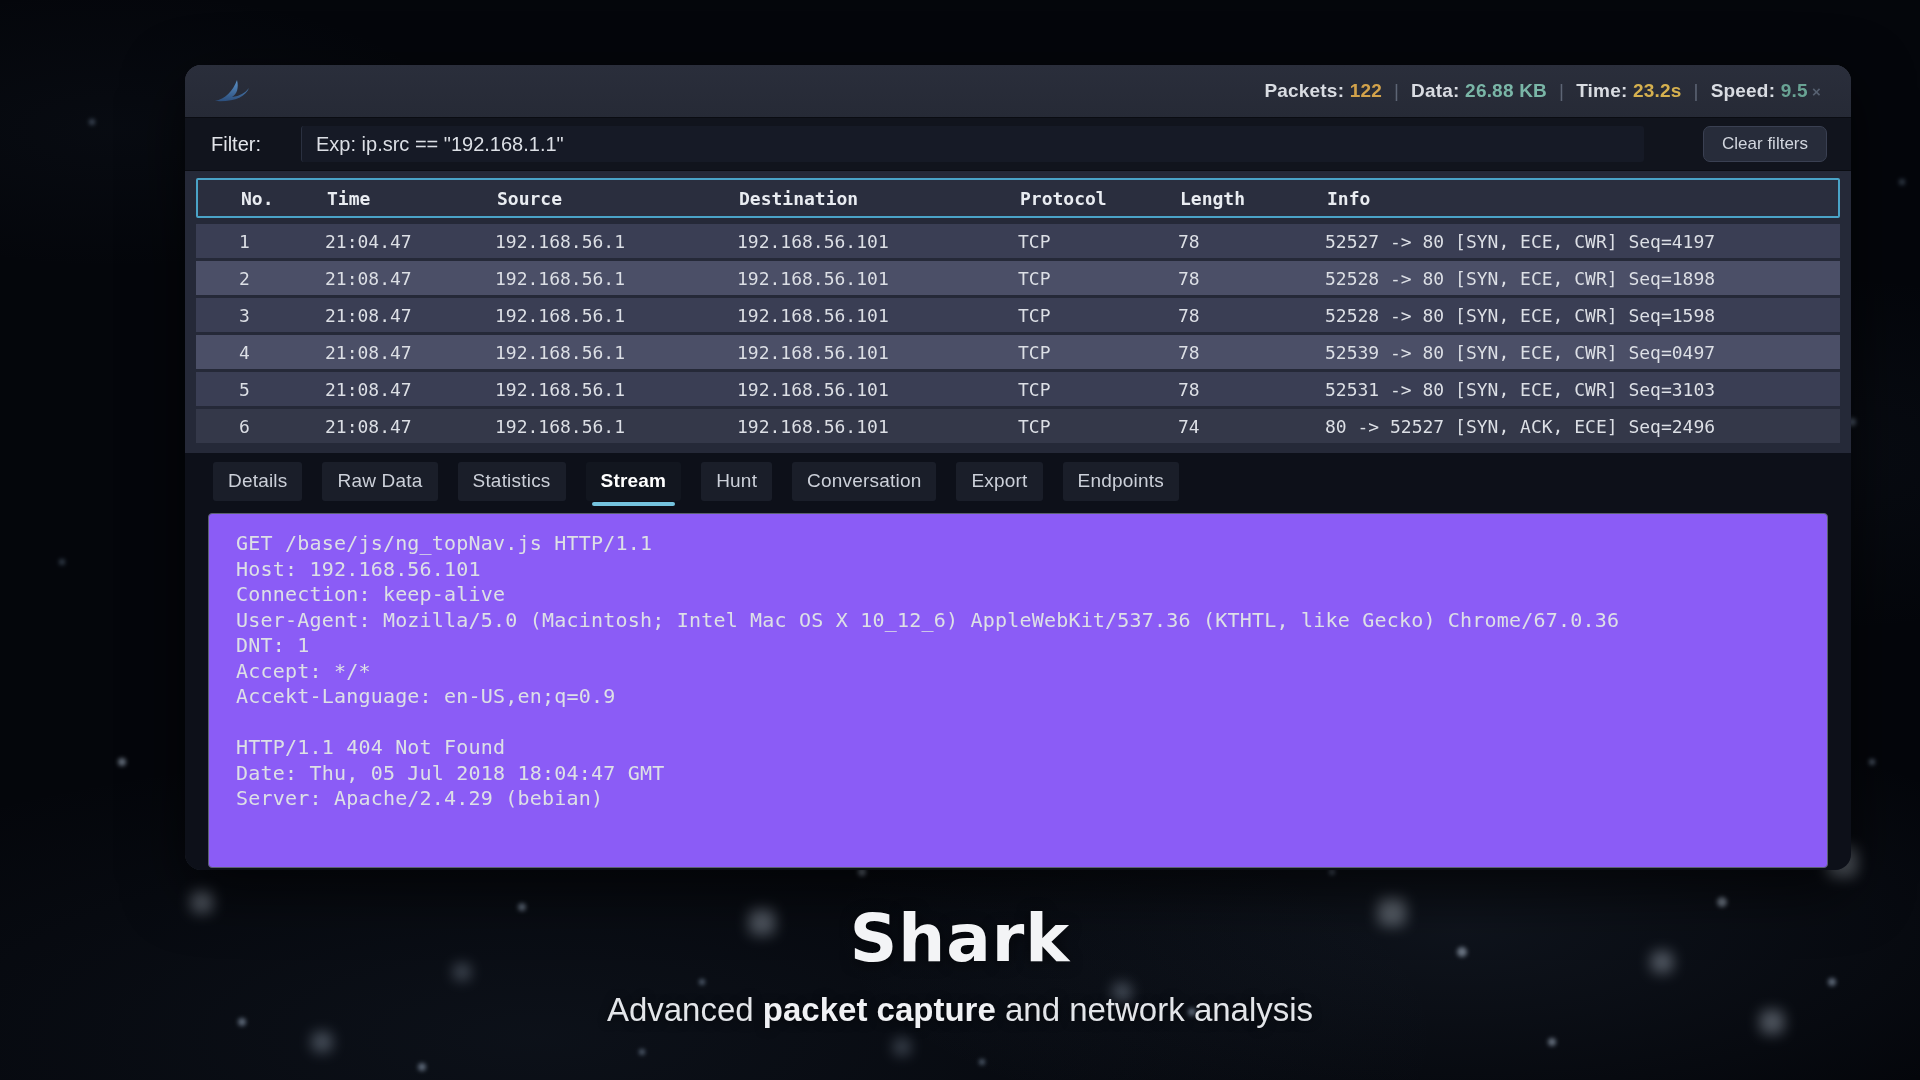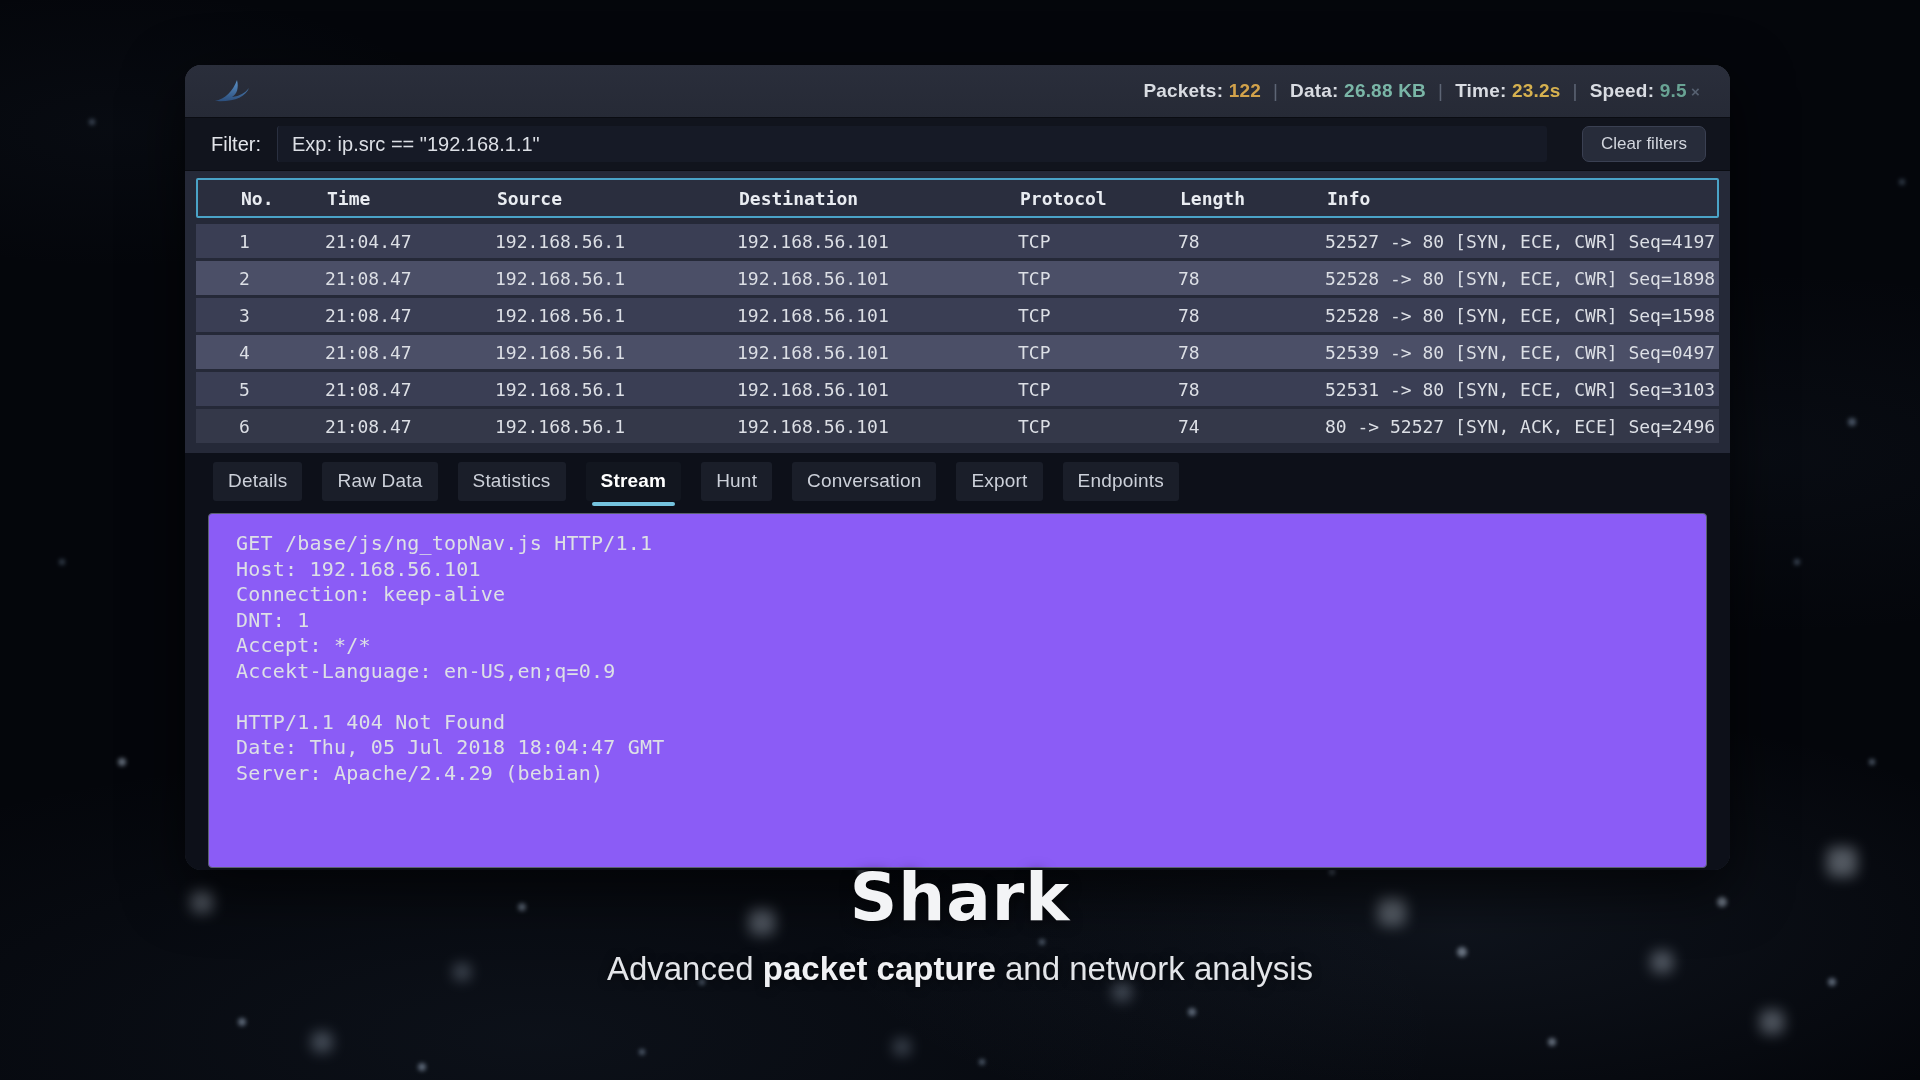--- a/index.html
+++ b/index.html
@@ -34,42 +34,42 @@
     filter:blur(7px); opacity:.38;
     box-shadow:
       200px 900px 0 9px #c3cfde, 460px 970px 0 6px #b0bfd2, 760px 920px 0 11px #c3cfde,
       1120px 990px 0 7px #b0bfd2, 1390px 910px 0 12px #cdd8e4, 1660px 960px 0 9px #c3cfde,
       1840px 860px 0 13px #cdd8e4, 1560px 720px 0 7px #b0bfd2, 1770px 1020px 0 10px #c3cfde,
       320px 1040px 0 8px #b0bfd2, 900px 1045px 0 6px #a4b4c9, 1240px 840px 0 5px #a4b4c9;
   }
 
   
   .app-window {
-    position:absolute; left:185px; top:65px; width:1545px; height:805px;
+    position:absolute; left:185px; top:65px; width:1666px; height:805px;
     background:#20242f; border-radius:16px; overflow:hidden;
     box-shadow: inset 0 1px 0 rgba(255,255,255,.08), inset 0 0 0 1px rgba(255,255,255,.03), 0 18px 60px rgba(0,0,0,.65);
     display:flex; flex-direction:column;
   }
 
   
   .titlebar {
     height:52px; flex:0 0 52px; background:linear-gradient(#2a2e3b,#262a36);
     display:flex; align-items:center; padding:0 30px 0 28px;
   }
   .logo { width:40px; height:30px; display:flex; align-items:center; }
   .stats { margin-left:auto; display:flex; align-items:center; gap:12px; font-size:19px; font-weight:700; letter-spacing:.2px; }
   .stat-label { color:#d9dce2; }
   .stat-value { font-weight:700; }
   .stat-suffix { color:#566070; font-size:15px; }
   .stat-sep { color:#5d6575; font-weight:400; }
 
   
   .filterbar {
     height:54px; flex:0 0 54px; background:#11141d; display:flex; align-items:center;
-    padding:0 24px 0 26px; border-top:1px solid #0a0c12; border-bottom:1px solid #0a0c12;
+    padding:0 24px 0 26px; border-top:1px solid #0a0c12; border-bottom:1px solid #0a0c12;gap:24px;
   }
   .filter-label { font-size:20px; color:#e2e4e9; font-weight:400; }
   .filter-input {
     margin-left:16px; flex:1; height:36px; display:flex; align-items:center;
     background:#161a26; border-left:1px solid #2a3040; border-radius:3px;
     padding:0 14px; font-size:20px; color:#dcdfe5; cursor:text;
   }
   .clear-btn {
     margin-left:35px; background:#272c3a; border:1px solid #3a4052; color:#d2d6de;
     font-family:"Liberation Sans", sans-serif; font-size:17px; padding:7px 18px;
@@ -111,21 +111,21 @@
   .stream-panel {
     margin:12px 23px 0 23px; height:355px; background:#8b5cf6;
     border:1px solid #5a6170; border-radius:4px; overflow:hidden;
     padding:17px 12px 0 27px;
     font-family:"DejaVu Sans Mono", monospace; font-size:20px; line-height:25.5px;
     color:#dde0e6; letter-spacing:.2px;
   }
   .stream-line { white-space:pre; }
 
   
-  .footer-brand { position:absolute; left:0; top:859px; width:1920px; text-align:center; }
+  .footer-brand { position:absolute; left:0; top:900px; width:1920px; text-align:center; }
   .brand-title {
     font-family:"DejaVu Sans", sans-serif; font-size:66px; font-weight:700;
     color:#f3f4f6; letter-spacing:1px; text-shadow:0 2px 14px rgba(0,0,0,.6);
   }
   .brand-tagline {
     margin-top:14px; font-size:33px; color:#e3e5e9; font-weight:400;
     text-shadow:0 1px 10px rgba(0,0,0,.6);
   }
   .brand-tagline b { font-weight:700; color:#f0f1f4; }
 </style>
@@ -244,20 +244,21 @@
         <div class="tab active">Stream</div>
         <div class="tab">Hunt</div>
         <div class="tab">Conversation</div>
         <div class="tab">Export</div>
         <div class="tab">Endpoints</div>
       </div>
     <div class="stream-panel">
         <div class="stream-line">GET /base/js/ng_topNav.js HTTP/1.1</div>
         <div class="stream-line">Host: 192.168.56.101</div>
         <div class="stream-line">Connection: keep-alive</div>
+        <div class="stream-line">User-Agent: Mozilla/5.0 (Macintosh; Intel Mac OS X 10_12_6) AppleWebKit/537.36 (KTHTL, like Gecko) Chrome/67.0.36</div>
         <div class="stream-line">DNT: 1</div>
         <div class="stream-line">Accept: */*</div>
         <div class="stream-line">Accekt-Language: en-US,en;q=0.9</div>
         <div class="stream-line">&nbsp;</div>
         <div class="stream-line">HTTP/1.1 404 Not Found</div>
         <div class="stream-line">Date: Thu, 05 Jul 2018 18:04:47 GMT</div>
         <div class="stream-line">Server: Apache/2.4.29 (bebian)</div>
       </div>
   </div>
 

